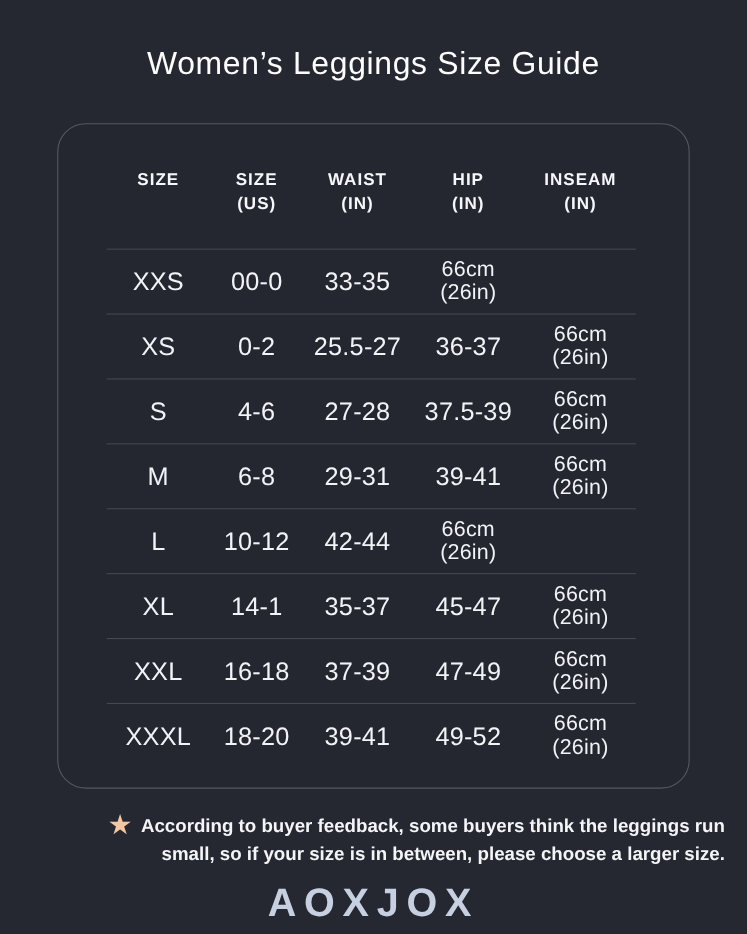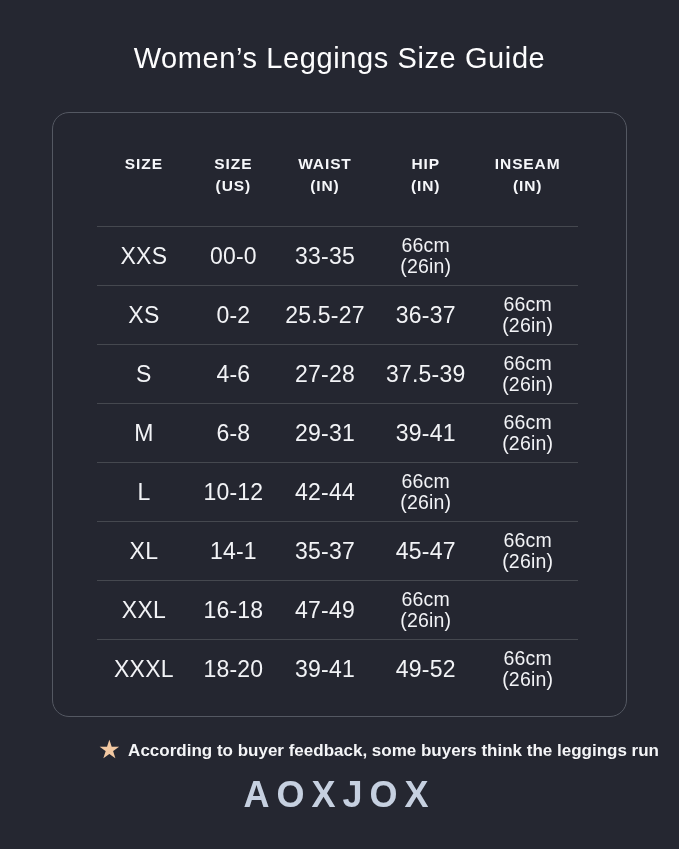--- a/index.html
+++ b/index.html
@@ -21,21 +21,21 @@
     font-size: 29px;
     font-weight: normal;
     letter-spacing: 0.6px;
     color: #fdfdfe;
   }
   .card {
     box-sizing: border-box;
     margin: 37px 52px 0 52px;
     height: 605px;
     border: 1px solid #545862;
-    border-radius: 17px;
+    border-radius: 26px;
     padding: 40px 48px 0 44px;
     background: #242630;
   }
   .thead, .tr {
     display: grid;
     grid-template-columns: 19.5% 17.7% 20.4% 21.5% 20.9%;
   }
   .thead {
     height: 73px;
   }
@@ -172,20 +172,21 @@
     <div class="td">35-37</div>
     <div class="td">45-47</div>
     <div class="td inseam">
       <span>66cm</span>
       <span>(26in)</span>
     </div>
   </div>
       <div class="tr">
     <div class="td">XXL</div>
     <div class="td">16-18</div>
+    <div class="td">37-39</div>
     <div class="td">47-49</div>
     <div class="td inseam">
       <span>66cm</span>
       <span>(26in)</span>
     </div>
   </div>
       <div class="tr">
     <div class="td">XXXL</div>
     <div class="td">18-20</div>
     <div class="td">39-41</div>
@@ -193,15 +194,16 @@
     <div class="td inseam">
       <span>66cm</span>
       <span>(26in)</span>
     </div>
   </div>
     </div>
 </div>
 
 <p class="note">
   <span class="star">★</span><span>According to buyer feedback, some buyers think the leggings run</span><br>
+  <span>small, so if your size is in between, please choose a larger size.</span>
 </p>
 
 <div class="brand-logo">AOXJOX</div>
 
 </body></html>

